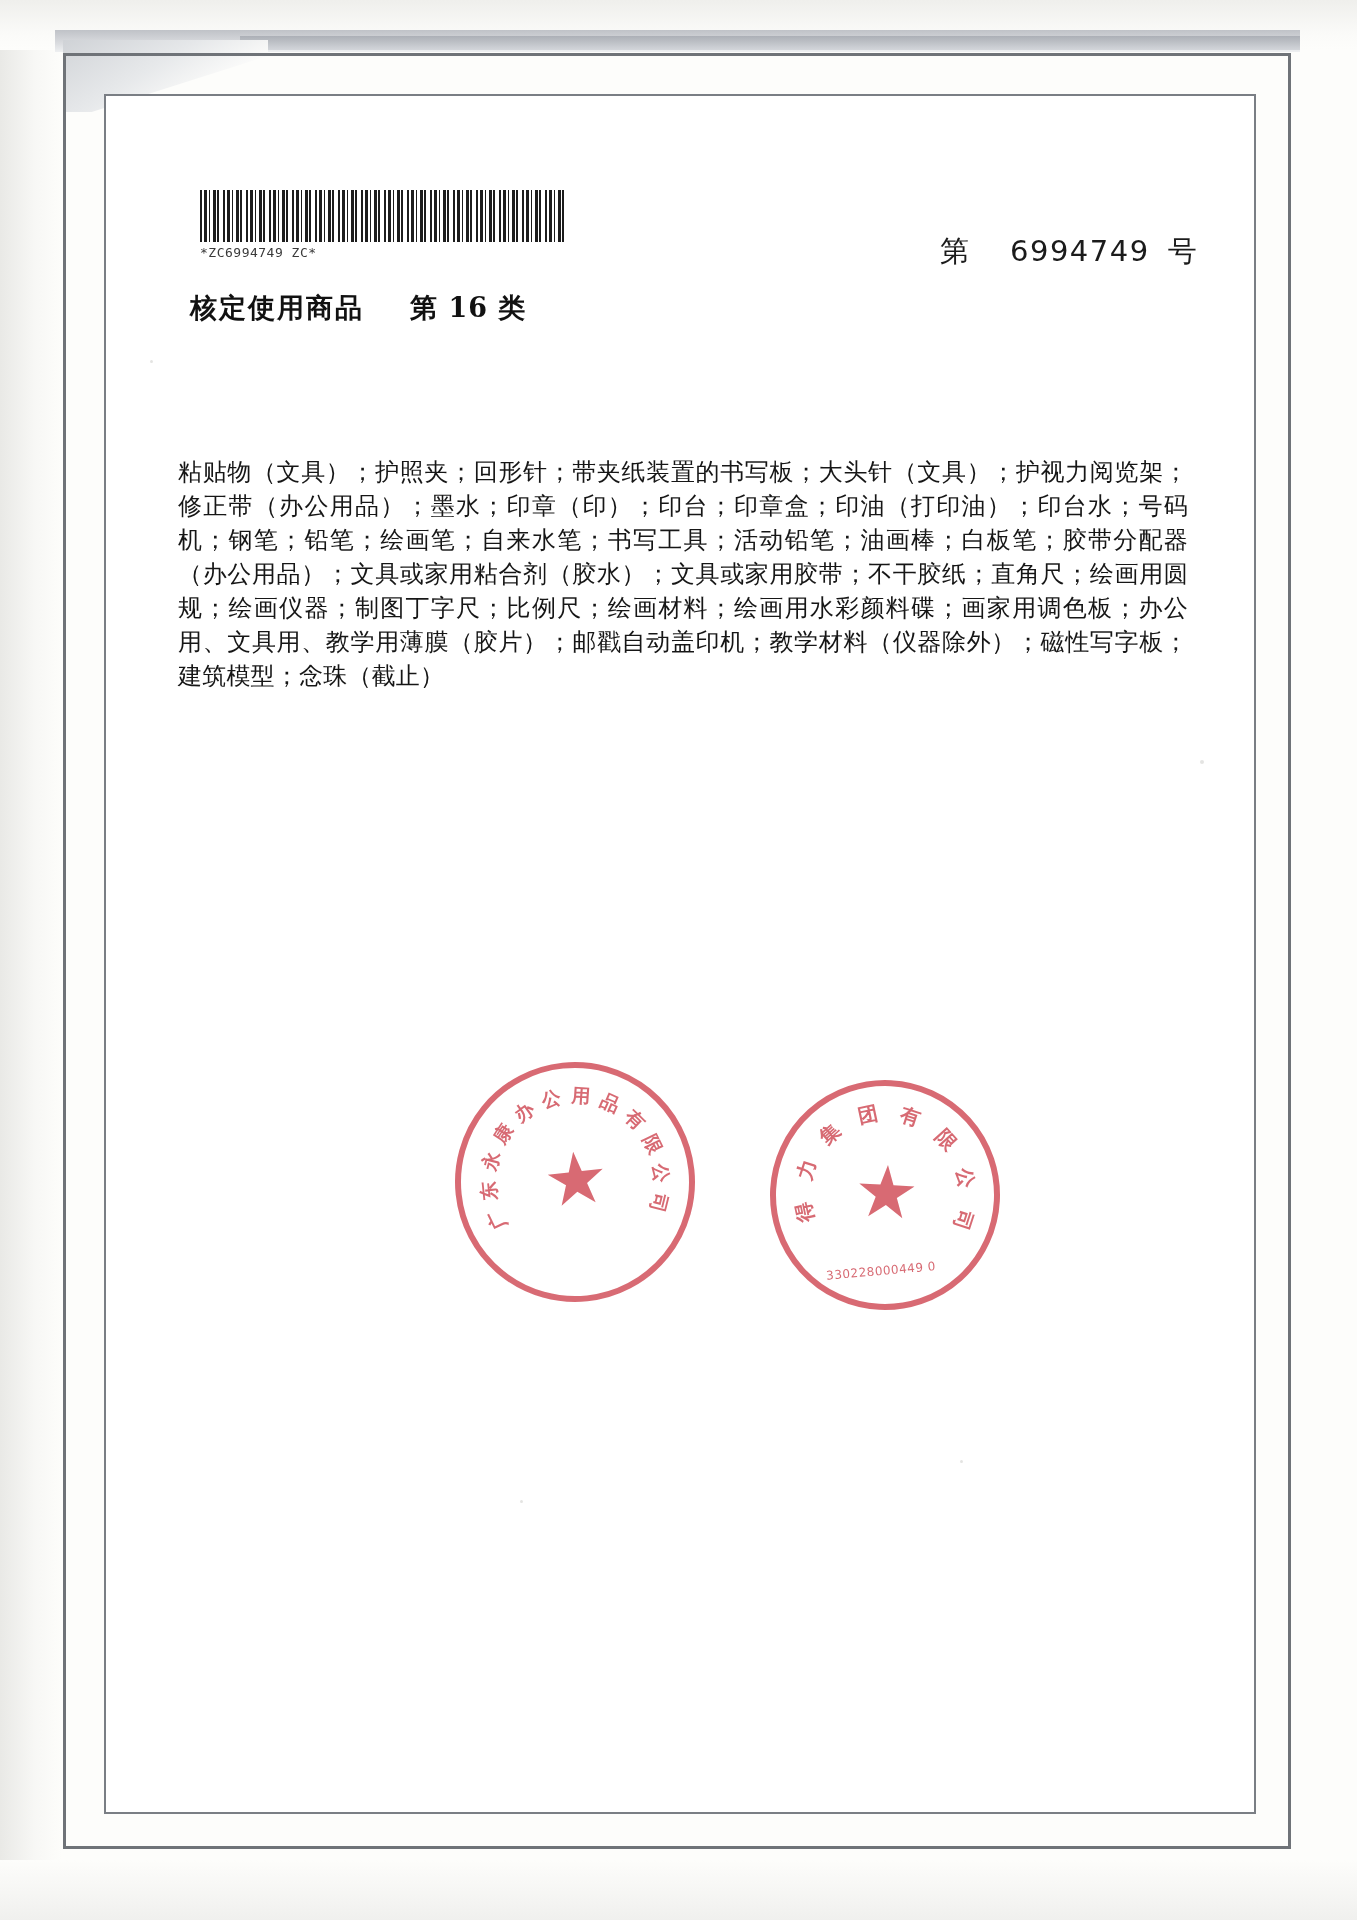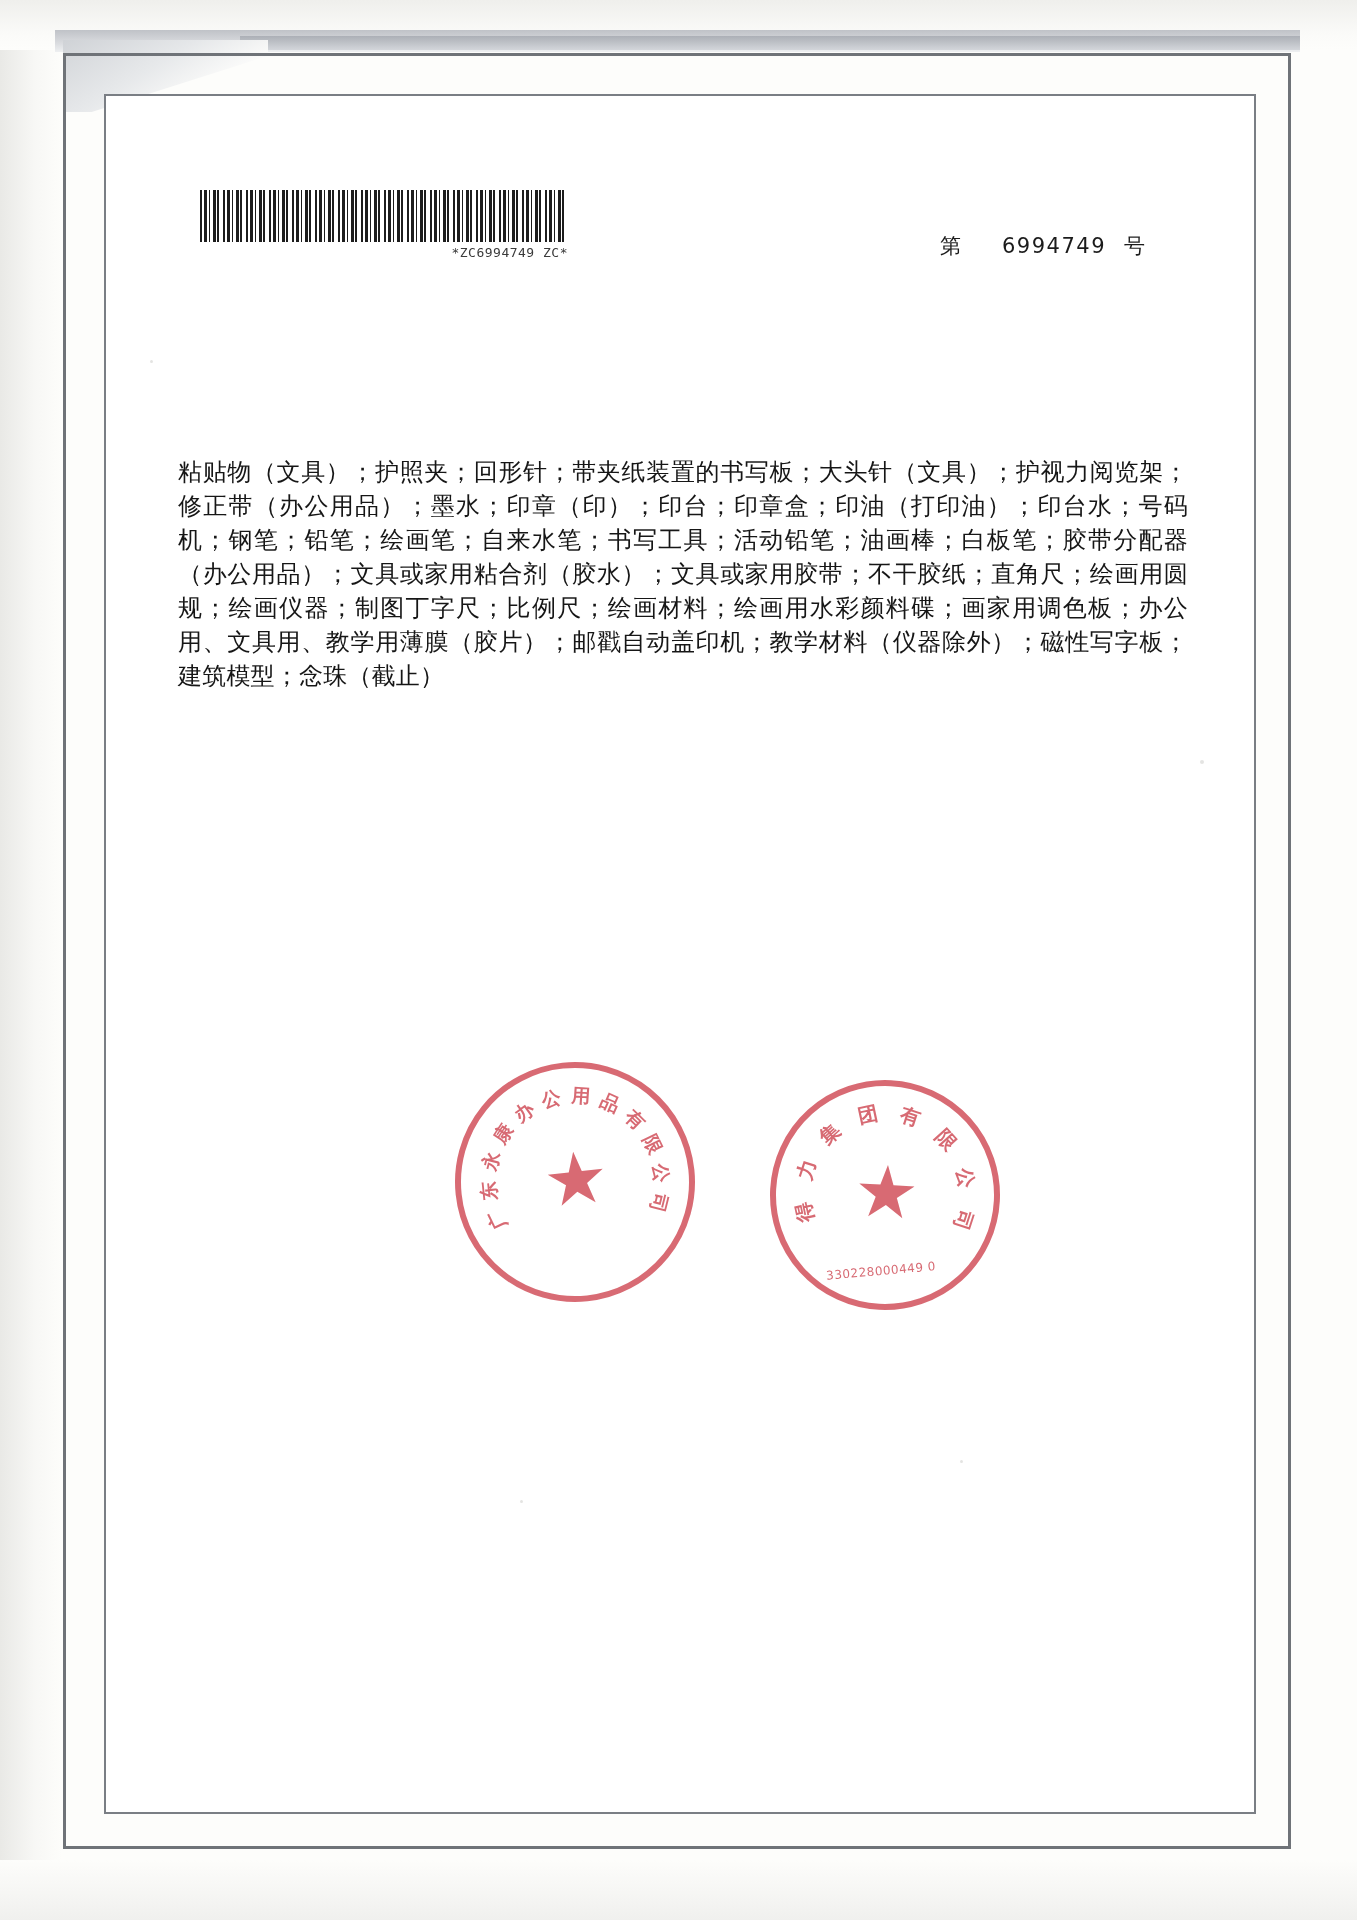--- a/index.html
+++ b/index.html
@@ -104,33 +104,33 @@
       to right,
       #1d1d1d 0px, #1d1d1d 2px, #ffffff 2px, #ffffff 4px,
       #1d1d1d 4px, #1d1d1d 7px, #ffffff 7px, #ffffff 9px,
       #1d1d1d 9px, #1d1d1d 10px, #ffffff 10px, #ffffff 13px,
       #1d1d1d 13px, #1d1d1d 16px, #ffffff 16px, #ffffff 17px,
       #1d1d1d 17px, #1d1d1d 19px, #ffffff 19px, #ffffff 23px
     );
   }
   .barcode-text {
     margin-top: 3px;
-    text-align: right;
+    text-align: left;
     font-family: "DejaVu Sans Mono", "Liberation Mono", monospace;
     font-size: 13px;
     letter-spacing: .5px;
     color: #3a3a3a;
     width: 368px;
   }
 
   
   .reg-line {
     position: absolute;
     left: 940px; top: 232px;
-    font-size: 21px;
+    font-size: 29px;
     color: #1b1b1b;
     font-family: "DejaVu Serif", "Liberation Serif", serif;
     white-space: nowrap;
   }
   .reg-line .lbl { letter-spacing: 1px; }
   .reg-line .num {
     font-family: "DejaVu Sans", "Liberation Sans", sans-serif;
     margin: 0 18px 0 40px;
     letter-spacing: 1.5px;
   }
@@ -244,20 +244,23 @@
 
   <div class="barcode-block">
     <div class="barcode-bars"></div>
     <div class="barcode-text">*ZC6994749 ZC*</div>
   </div>
 
   <div class="reg-line">
     <span class="lbl">第</span><span class="num">6994749</span><span class="lbl">号</span>
   </div>
 
+  <div class="cert-heading">
+    <span>核定使用商品</span><span class="cls">第 16 类</span>
+  </div>
 
   <div class="goods-body">粘贴物（文具）；护照夹；回形针；带夹纸装置的书写板；大头针（文具）；护视力阅览架；修正带（办公用品）；墨水；印章（印）；印台；印章盒；印油（打印油）；印台水；号码机；钢笔；铅笔；绘画笔；自来水笔；书写工具；活动铅笔；油画棒；白板笔；胶带分配器（办公用品）；文具或家用粘合剂（胶水）；文具或家用胶带；不干胶纸；直角尺；绘画用圆规；绘画仪器；制图丁字尺；比例尺；绘画材料；绘画用水彩颜料碟；画家用调色板；办公用、文具用、教学用薄膜（胶片）；邮戳自动盖印机；教学材料（仪器除外）；磁性写字板；建筑模型；念珠（截止）</div>
 
   <div class="seal seal-a">
     <div class="seal-ring-text" id="ring-left">
         <span style="font-size: 19px; transform: translate(-80.8136px, 29.4137px) rotate(250deg) translate(-50%, -50%);">广</span>
         <span style="font-size: 19px; transform: translate(-86px, 1.0532e-14px) rotate(270deg) translate(-50%, -50%);">东</span>
         <span style="font-size: 19px; transform: translate(-80.8136px, -29.4137px) rotate(290deg) translate(-50%, -50%);">永</span>
         <span style="font-size: 19px; transform: translate(-65.8798px, -55.2797px) rotate(310deg) translate(-50%, -50%);">康</span>
         <span style="font-size: 19px; transform: translate(-43px, -74.4782px) rotate(330deg) translate(-50%, -50%);">办</span>

